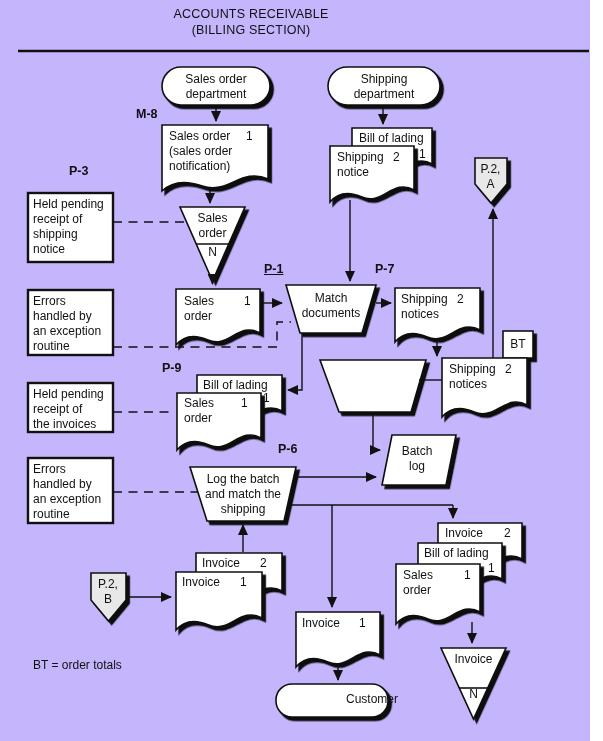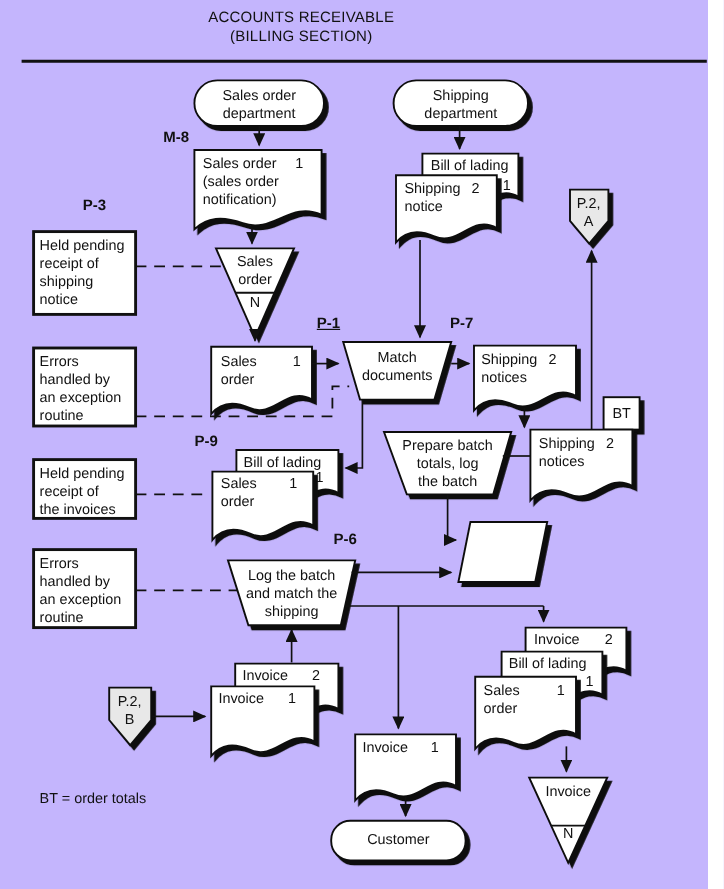--- a/index.html
+++ b/index.html
@@ -160,29 +160,28 @@
 <div class="t" style="left:401px;top:292px;">Shipping
 notices</div>
 <div class="t num" style="left:457px;top:292px;">2</div>
 
 <div class="t" style="left:203px;top:378px;">Bill of lading</div>
 <div class="t num" style="left:263px;top:391px;">1</div>
 <div class="t" style="left:184px;top:396px;">Sales
 order</div>
 <div class="t num" style="left:241px;top:396px;">1</div>
 
-<div class="t c" style="left:322px;top:364px;width:102px;">Prepare batch
-totals, log
-the batch</div>
 
 <div class="t c" style="left:503px;top:337px;width:30px;">BT</div>
 <div class="t" style="left:449px;top:362px;">Shipping
 notices</div>
 <div class="t num" style="left:505px;top:362px;">2</div>
 
+<div class="t c" style="left:384px;top:444px;width:66px;">Batch
+log</div>
 
 <div class="t c" style="left:191px;top:472px;width:104px;">Log the batch
 and match the
 shipping</div>
 
 <div class="t" style="left:202px;top:556px;">Invoice</div>
 <div class="t num" style="left:260px;top:556px;">2</div>
 <div class="t" style="left:182px;top:575px;">Invoice</div>
 <div class="t num" style="left:240px;top:575px;">1</div>
 
@@ -198,17 +197,17 @@
 <div class="t" style="left:403px;top:568px;">Sales
 order</div>
 <div class="t num" style="left:464px;top:568px;">1</div>
 
 <div class="t" style="left:302px;top:616px;">Invoice</div>
 <div class="t num" style="left:359px;top:616px;">1</div>
 
 <div class="t c" style="left:442px;top:652px;width:63px;">Invoice</div>
 <div class="t c" style="left:445px;top:687px;width:57px;">N</div>
 
-<div class="t c" style="left:276px;top:692px;width:112px;">Customer</div>
+<div class="t c" style="left:276px;top:692px;width:112px;padding-left:40px;">Customer</div>
 
 <div class="t" style="left:33px;top:658px;">BT = order totals</div>
 
 </div>
 
 </body></html>

